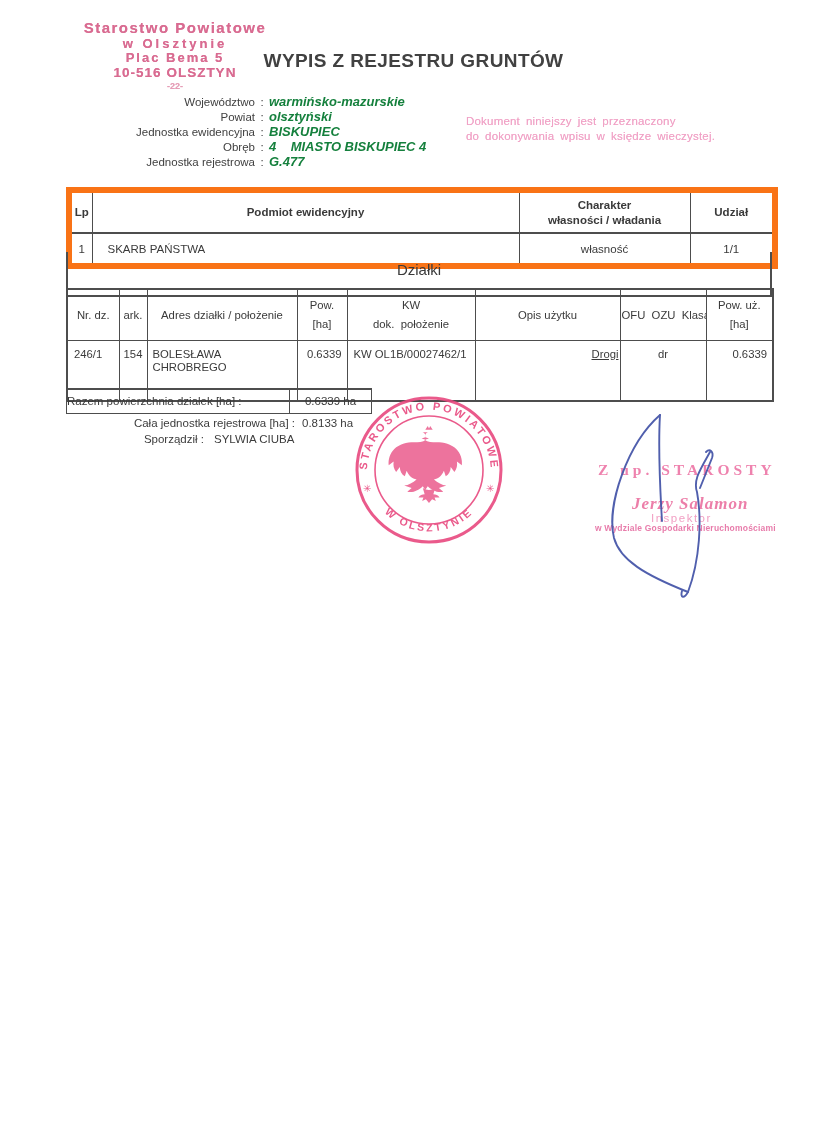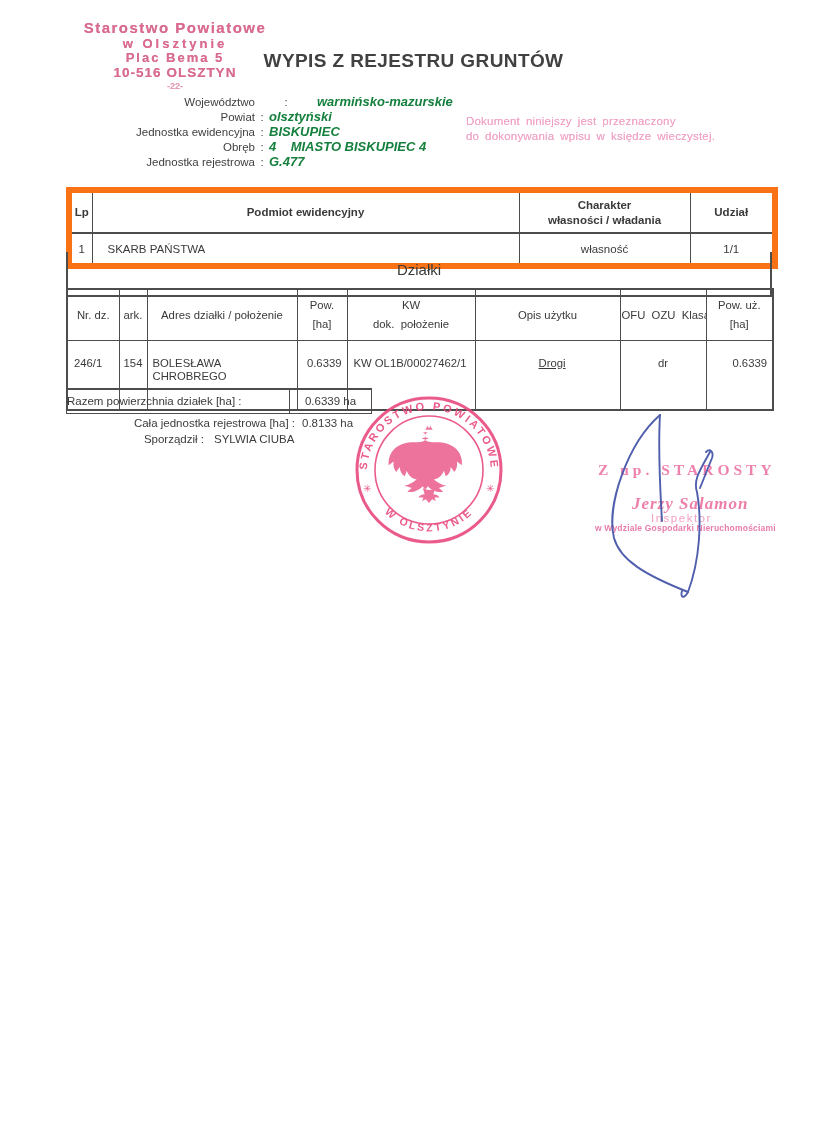--- a/index.html
+++ b/index.html
@@ -22,21 +22,21 @@
   .doc-title{position:absolute; left:0; right:0; top:50px; text-align:center;
     font-size:19px; font-weight:600; letter-spacing:.4px; color:#414141;}
   .doc-date{position:absolute; left:0; right:0; top:79px; padding-left:14px; text-align:center;
     font-size:11.5px; color:#4a5163;}
 
   
   .field-row{position:absolute; left:60px; width:520px; display:flex; font-size:11.5px; line-height:14px;}
   .field-row .f-label{width:195px; text-align:right; color:#414141;}
   .field-row .f-colon{width:14px; text-align:center; color:#414141;}
   .field-row .f-value{font-weight:bold; font-style:italic; font-size:13px; color:#15803d; white-space:pre;}
-  .fr0{top:95px;gap:24px;} .fr1{top:110px;} .fr2{top:125px;} .fr3{top:140px;} .fr4{top:155px;}
+  .fr0{top:95px;} .fr1{top:110px;} .fr2{top:125px;} .fr3{top:140px;} .fr4{top:155px;}
 
   
   .purpose-note{position:absolute; left:466px; top:114px; font-size:11.5px; line-height:15px;
     color:#f0a2c6; letter-spacing:.2px; word-spacing:2.5px; text-shadow:0 0 .5px #f6bcd6;}
 
   
   table{border-collapse:collapse; table-layout:fixed;}
   .owners-table{position:absolute; left:66px; top:187px; width:706px; font-size:11.5px; color:#3a3a3a;
     border:6px solid #f97316;}
   .owners-table th,.owners-table td{border:1px solid #4d4d4d; overflow:hidden;}
@@ -46,27 +46,27 @@
   .cell-left-pad{text-align:left; padding-left:15px;}
 
   .dzialki-band{position:absolute; left:66px; top:252px; width:702px; height:34px;
     border:2px solid #4d4d4d; border-top:none; text-align:center; font-size:15px; color:#3a3a3a;
     padding-top:9px;}
 
   .parcels-table{position:absolute; left:66px; top:288px; width:706px; font-size:11.3px; color:#3a3a3a;
     border:2px solid #4d4d4d;}
   .parcels-table th,.parcels-table td{border:1px solid #4d4d4d; overflow:hidden;}
   .parcels-table thead th{height:48px; font-weight:normal; text-align:center; line-height:19px;}
-  .parcels-table tbody td{height:51px; vertical-align:top; padding-top:16px;}
+  .parcels-table tbody td{height:51px; vertical-align:top; padding-top:7px;}
   .p-nr{text-align:left; padding-left:6px;}
   .p-ark{text-align:center;}
   .p-adres{text-align:left; padding-left:5px; line-height:13px;}
   .p-pow{text-align:right; padding-right:5px;}
   .p-kw{text-align:left; padding-left:6px; padding-top:9px;margin-top:27px;}
-  .p-opis{text-align:center; padding-left:10px;text-decoration:underline;}
+  .p-opis{text-align:right; padding-left:10px;text-decoration:underline;}
   .p-ofu{text-align:center;}
   .p-powuz{text-align:right; padding-right:5px;}
   .ws-pre{white-space:pre;}
 
   
   .summary-box{position:absolute; left:66px; top:388px; width:304px; height:23px; display:flex;
     border:1px solid #4d4d4d; border-top-width:2px; font-size:11.5px; color:#3a3a3a;}
   .summary-box .sum-label{width:222px; border-right:1px solid #4d4d4d; text-align:left; line-height:22px;}
   .summary-box .sum-value{flex:1; text-align:center; line-height:22px;}
   .cala-label{position:absolute; left:66px; top:417px; width:229px; text-align:right; font-size:11.5px;}

